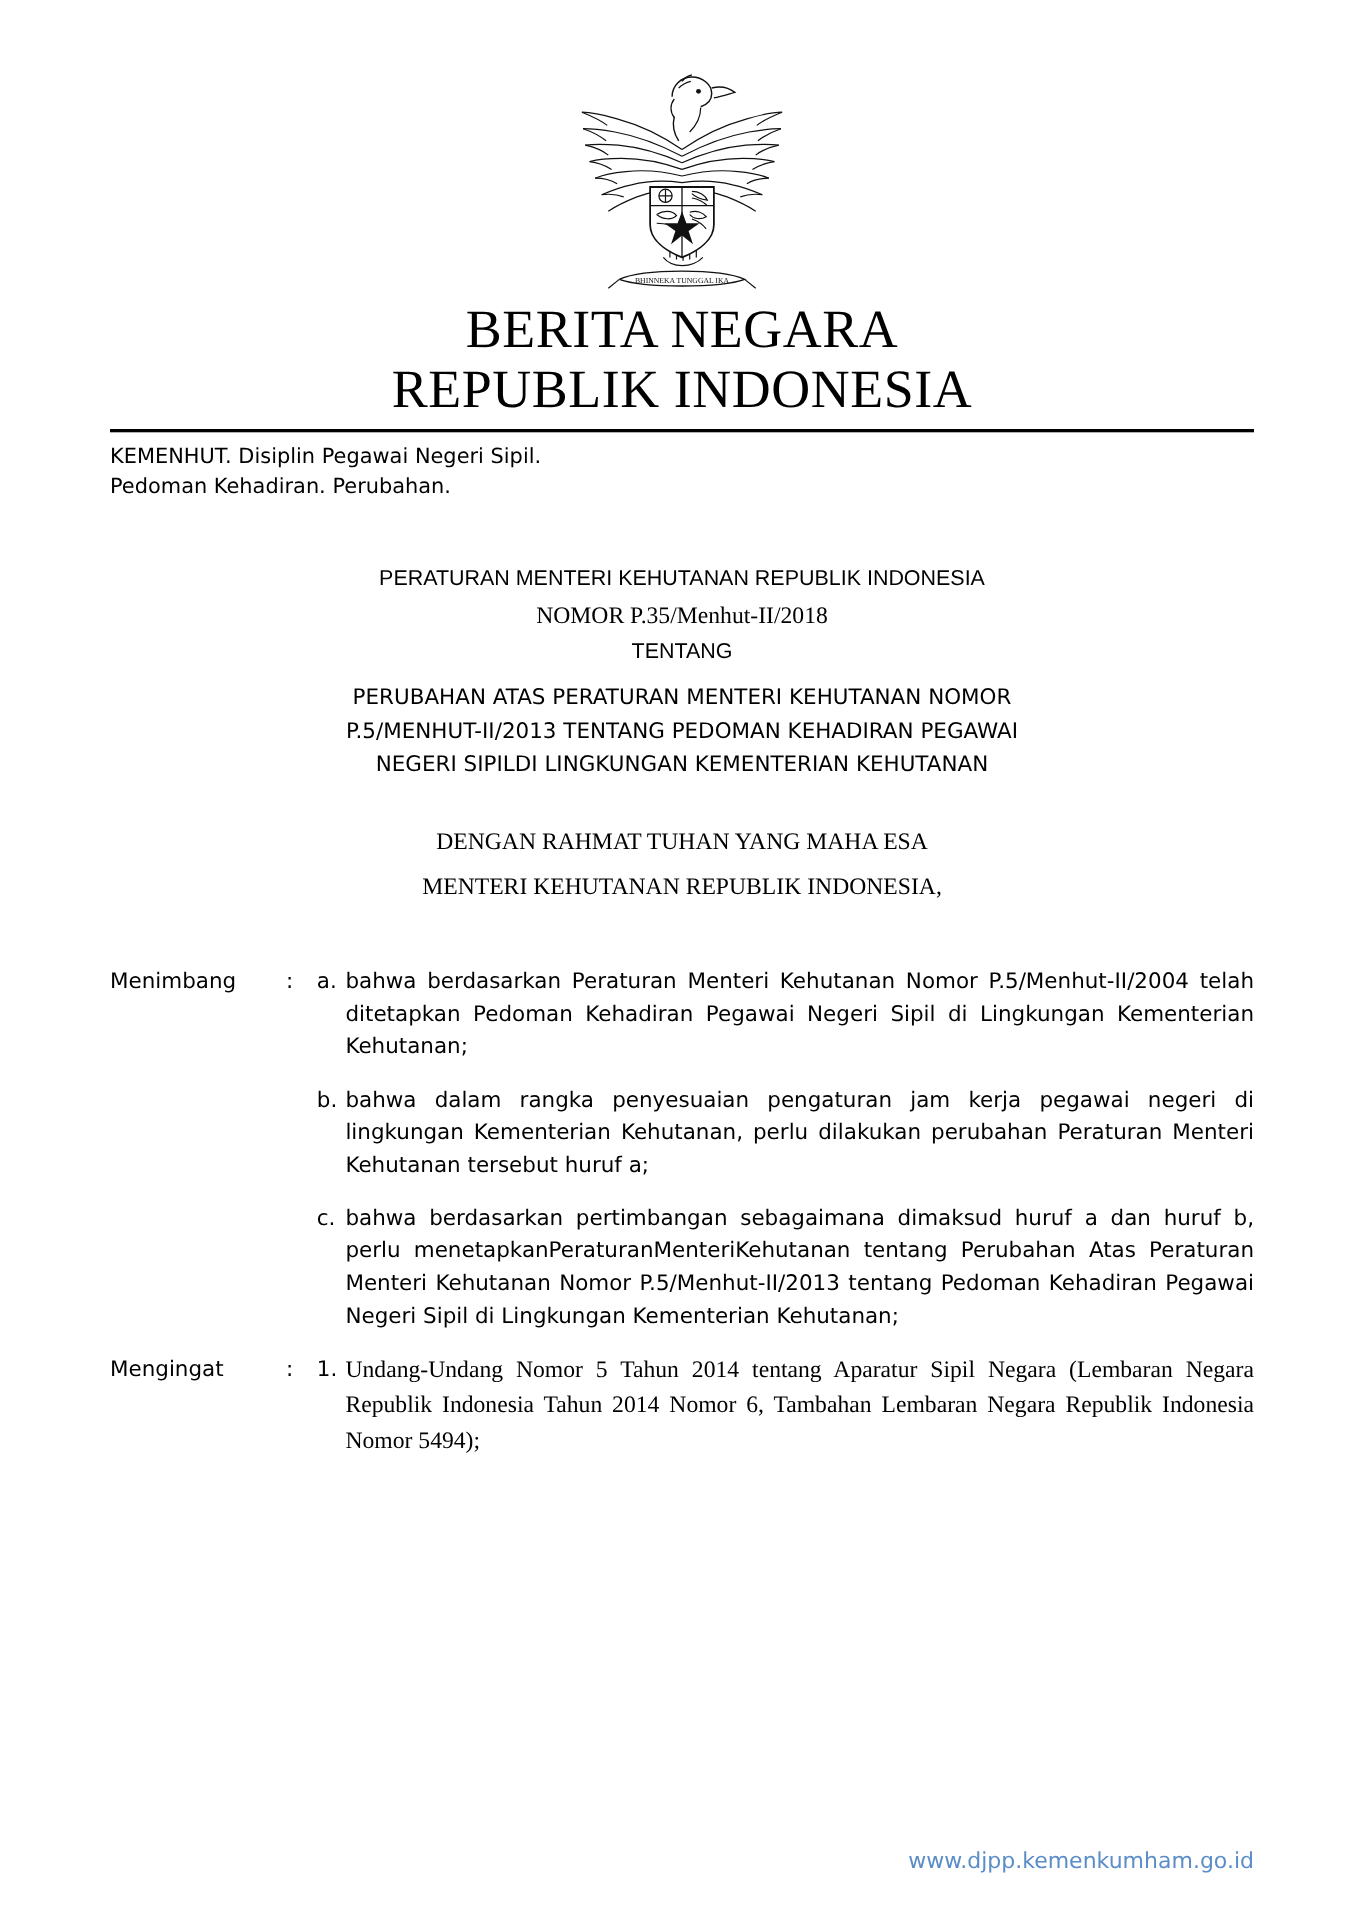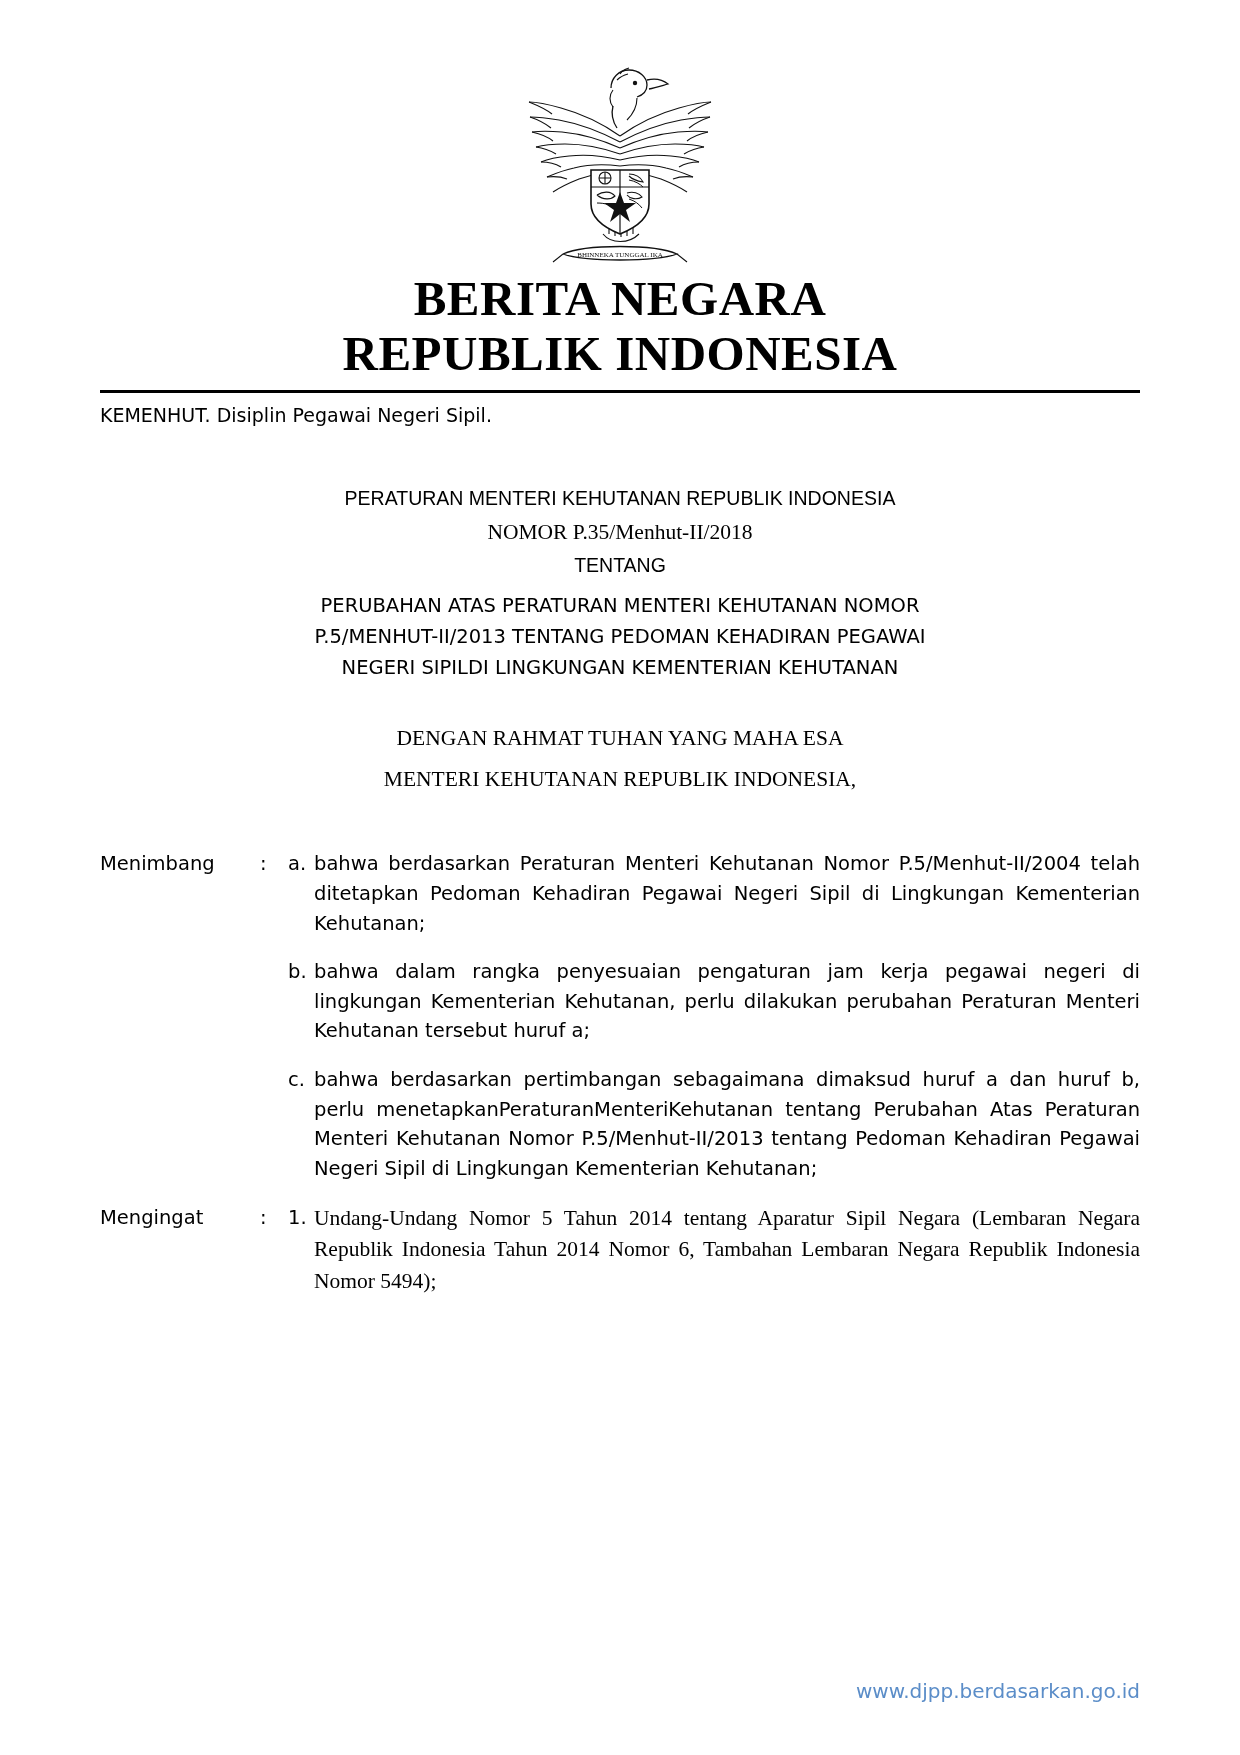--- a/index.html
+++ b/index.html
@@ -30,21 +30,21 @@
   .emblem {
     width: 190px;
     height: 210px;
     display: block;
   }
 
   
   .masthead {
     text-align: center;
     font-family: "Liberation Serif", serif;
-    font-weight: bold;
+    font-weight: normal;
     font-size: 49px;
     line-height: 1.12;
     letter-spacing: 0.5px;
     margin-top: 4px;
   }
   .masthead .line2 { display: block; }
 
   .rule {
     border: none;
     border-top: 3px solid #000;
@@ -252,20 +252,21 @@
 
   <div class="masthead">
     <span>BERITA NEGARA</span>
     <span class="line2">REPUBLIK INDONESIA</span>
   </div>
   <hr class="rule">
 
   <div class="issue-row">
     <div class="issue-subject">
       <span>KEMENHUT. Disiplin Pegawai Negeri Sipil.</span>
+      <span class="subject-line2">Pedoman Kehadiran. Perubahan.</span>
     </div>
   </div>
 
   <div class="title-block">
     <div class="t-sans">PERATURAN MENTERI KEHUTANAN REPUBLIK INDONESIA</div>
     <div class="t-serif">NOMOR P.35/Menhut-II/2018</div>
     <div class="t-sans">TENTANG</div>
   </div>
 
   <div class="subject-block">
@@ -306,15 +307,15 @@
       <div class="clause-items">
         <div class="item">
           <div class="item-marker">1.</div>
           <div class="item-text serif">Undang-Undang Nomor 5 Tahun 2014 tentang Aparatur Sipil Negara (Lembaran Negara Republik Indonesia Tahun 2014 Nomor 6, Tambahan Lembaran Negara Republik Indonesia Nomor 5494);</div>
         </div>
       </div>
     </div>
 
   </div>
 
-  <a class="footer" href="#" style="color: rgb(91, 141, 200);">www.djpp.berdasarkan.go.id</a>
+  <a class="footer" href="#" style="color: rgb(91, 141, 200);">www.djpp.kemenkumham.go.id</a>
 
 </div>
 
 </body></html>

